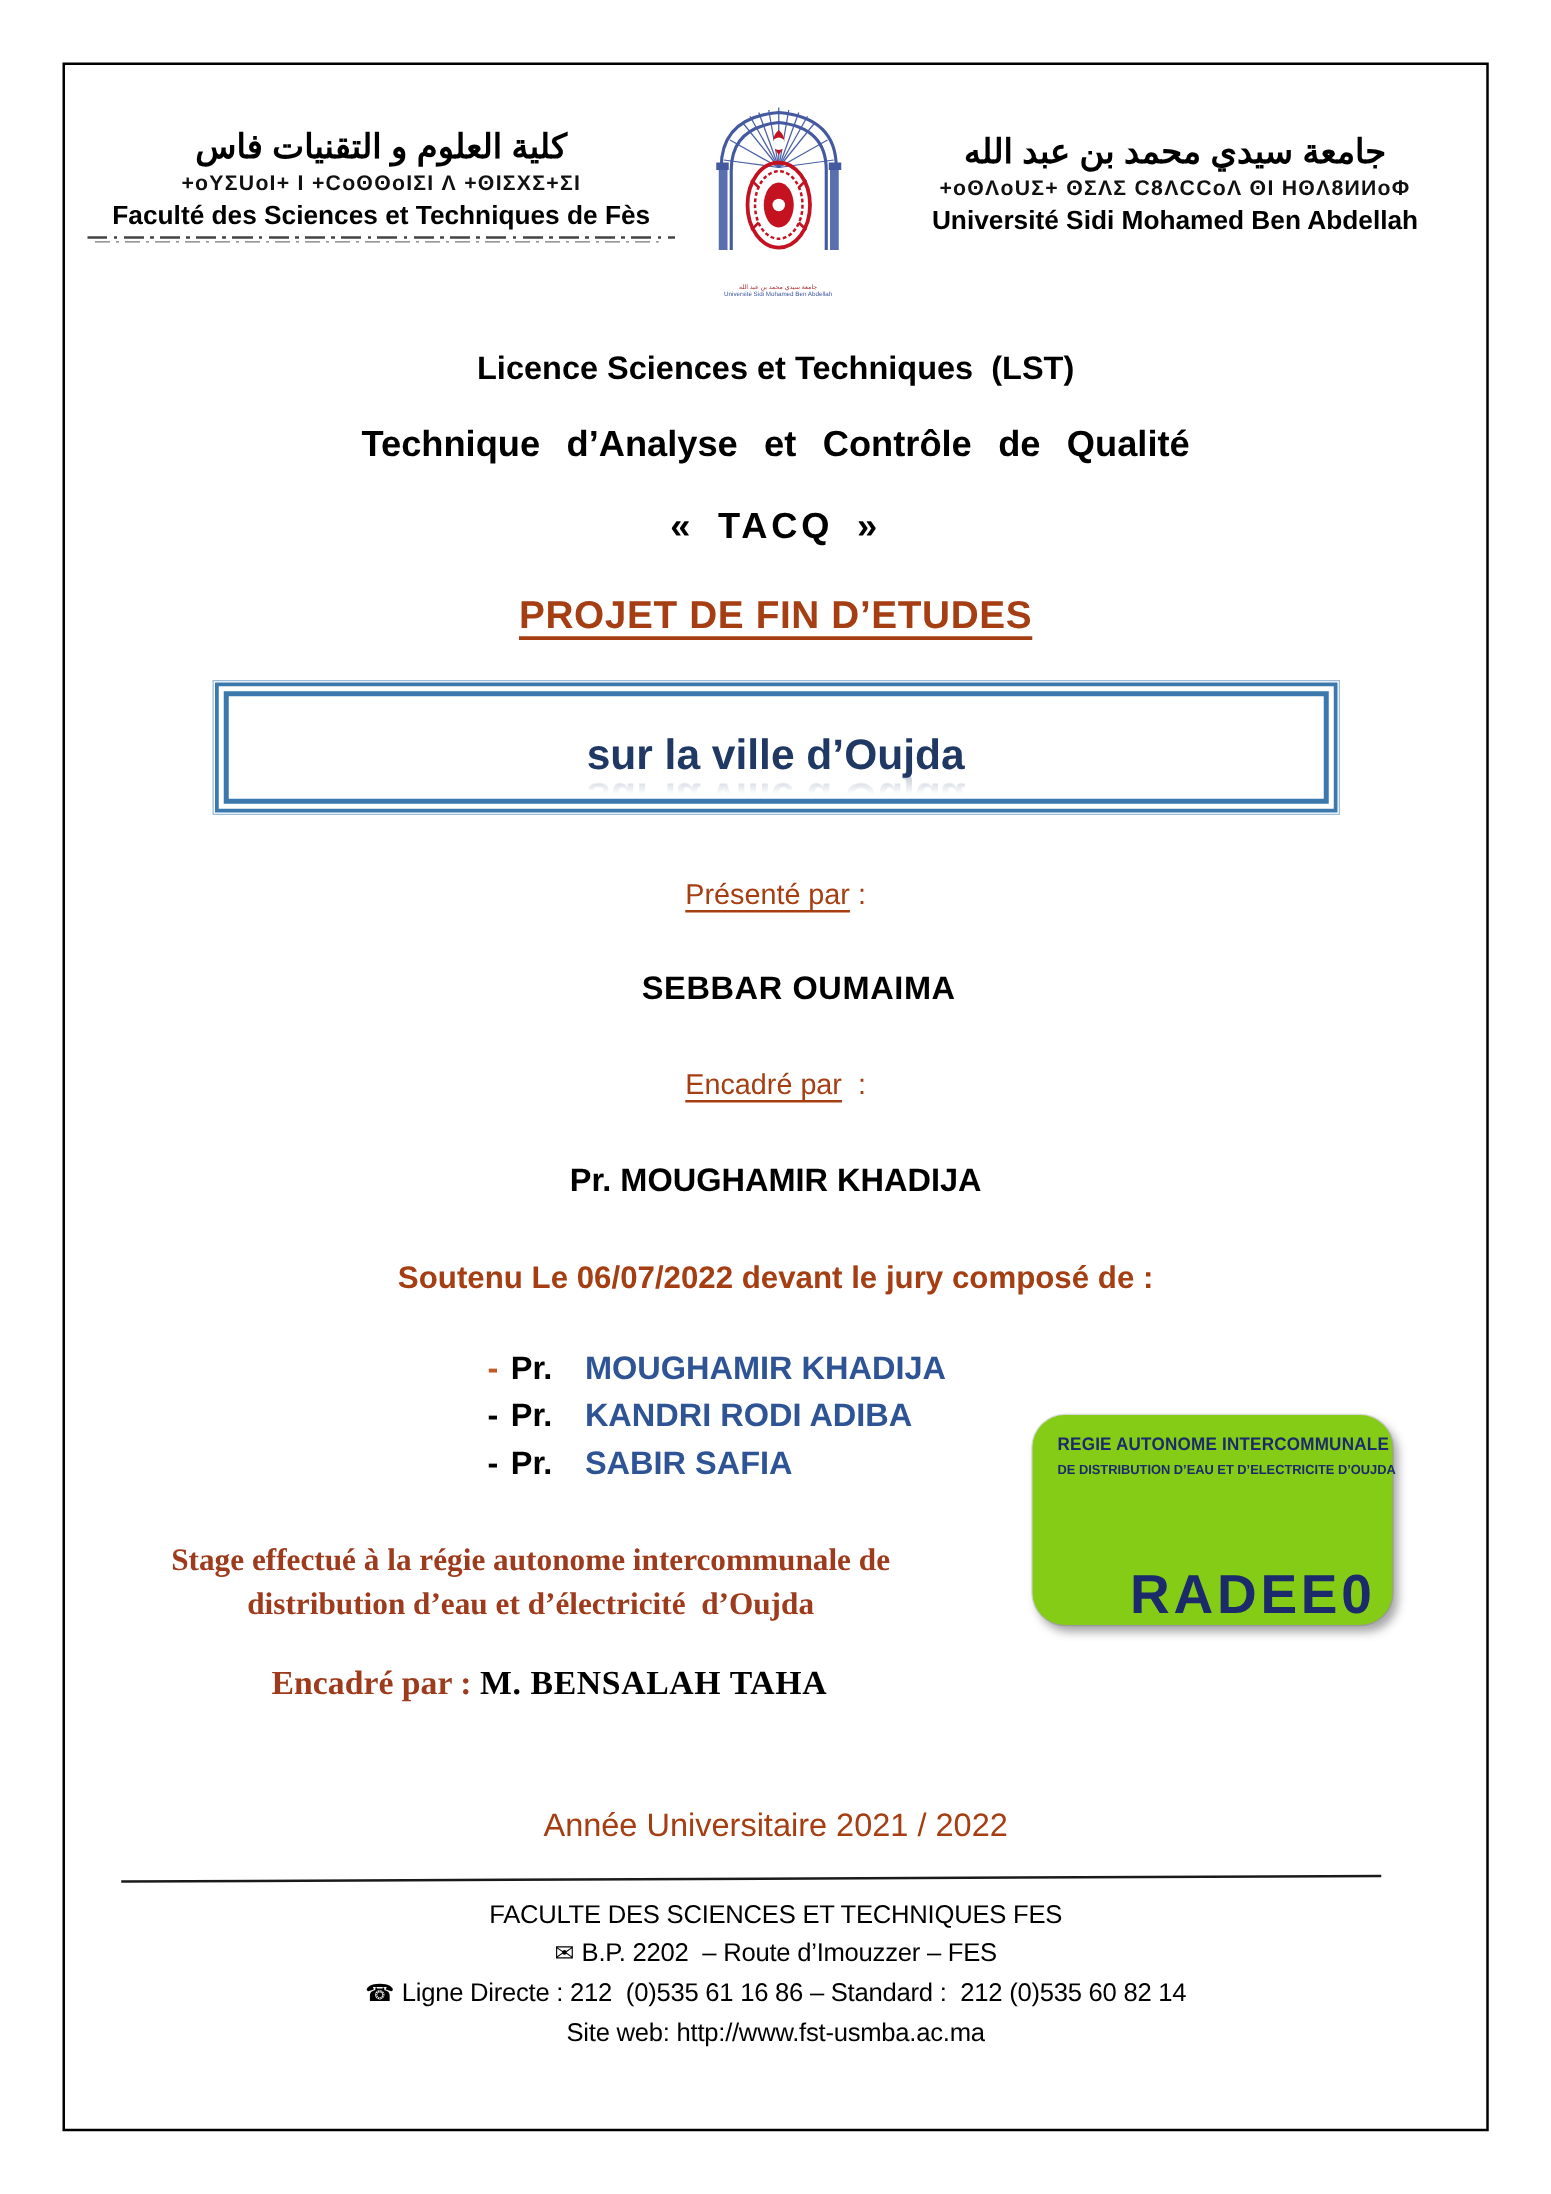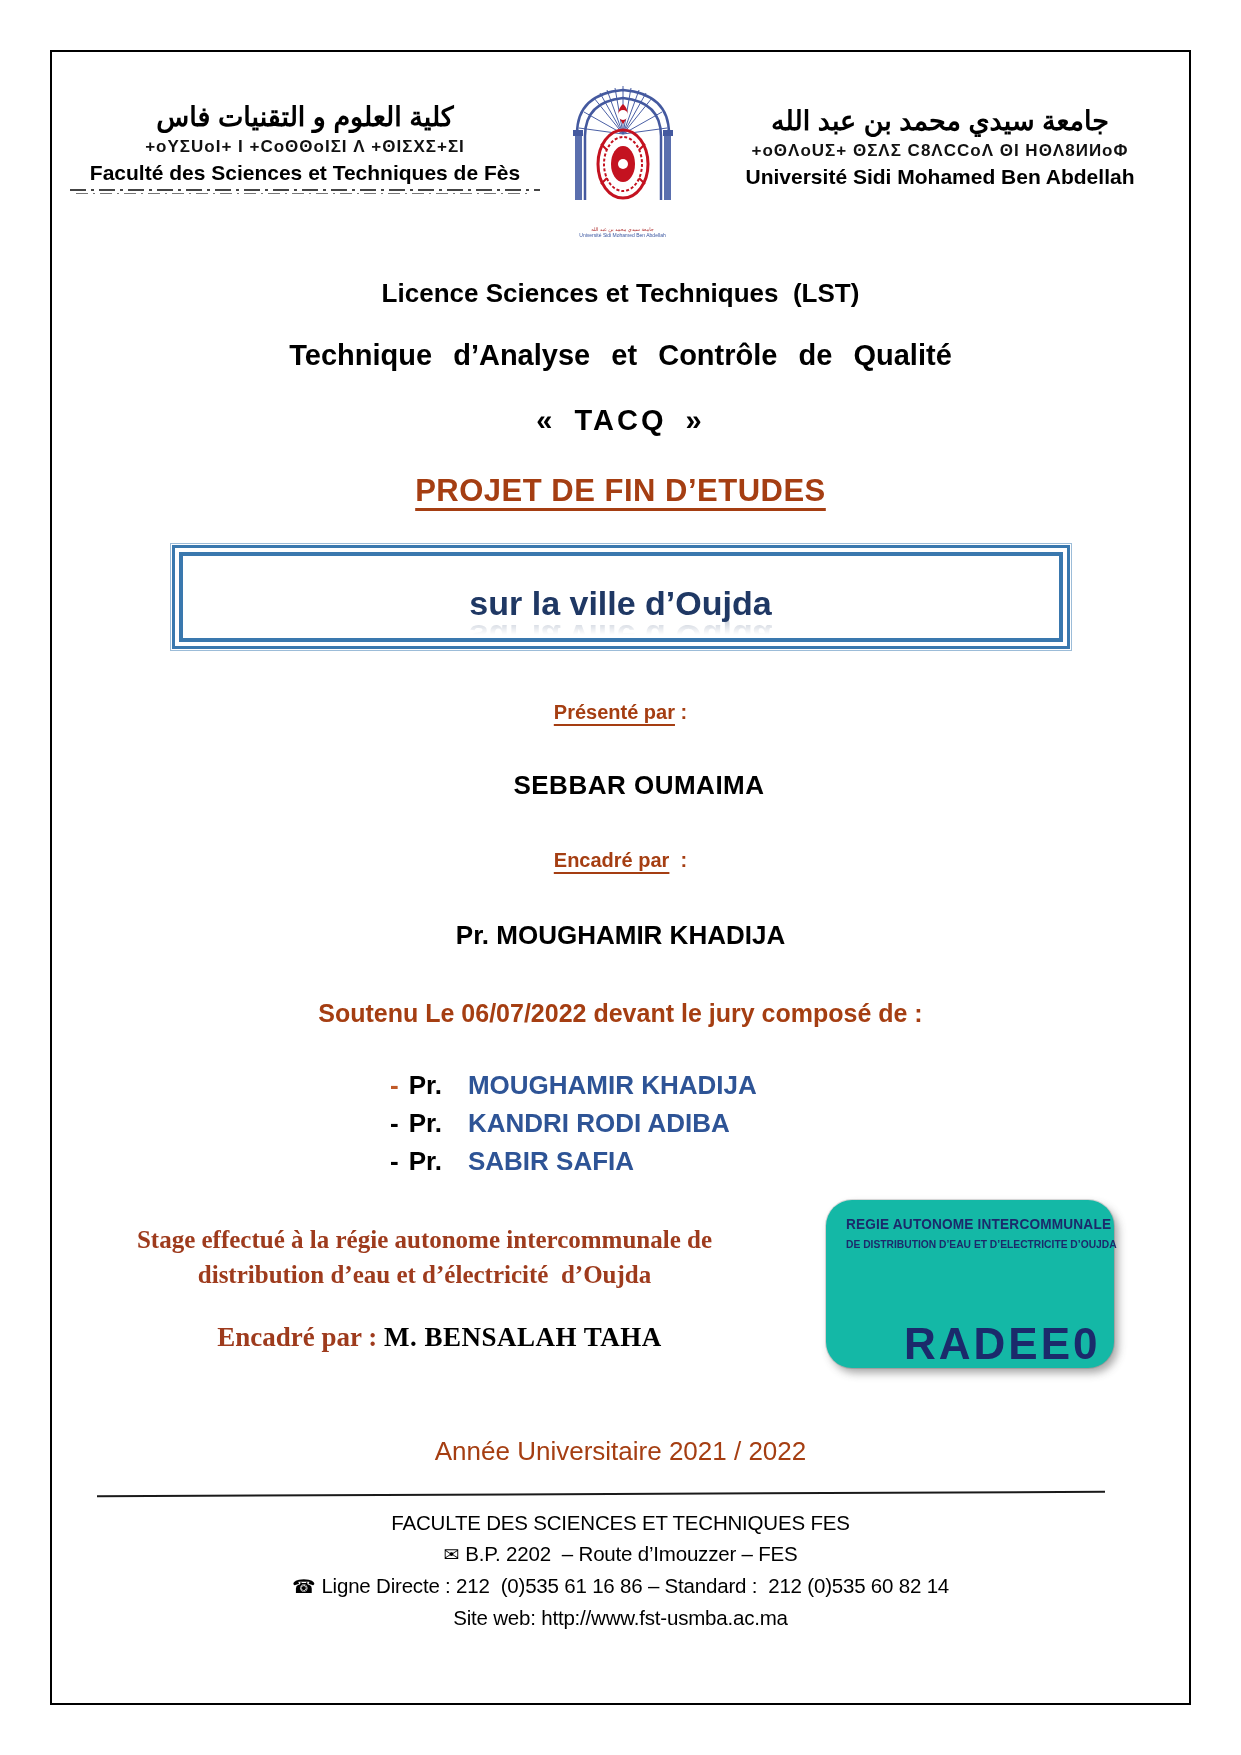--- a/index.html
+++ b/index.html
@@ -36,21 +36,21 @@
 
   
   .tbox-outer{margin:34px auto 0;width:898px;border:1px solid #9cbcd8;padding:1px;}
   .tbox-mid{border:3px solid #3a78ae;padding:4px;}
   .tbox-inner{border:4px solid #3a78ae;padding:24px 8px 12px;}
   .btitle{font-size:34px;font-weight:bold;color:#1f3864;line-height:46px;display:block;
           -webkit-box-reflect:below -12px linear-gradient(to bottom,transparent 55%,rgba(31,56,100,.35));}
   .btitle+.btitle{margin-top:10px;}
 
   .accent{color:#a53e12;}
-  .ulabel{font-size:20px;font-weight:bold;}
+  .ulabel{font-size:23px;font-weight:normal;}
   .ulabel .u{text-decoration:underline;text-underline-offset:5px;text-decoration-thickness:2px;}
   .presente{margin-top:50px;}
   .pname{margin-top:46px;font-size:26px;font-weight:bold;letter-spacing:.5px;margin-left:37px;}
   .encadre1{margin-top:48px;}
   .prname{margin-top:48px;font-size:26px;font-weight:bold;}
   .soutenu{margin-top:48px;font-size:25px;font-weight:bold;}
 
   
   .jury{margin:38px 0 0 338px;width:fit-content;text-align:left;}
   .jury-row{font-size:26px;font-weight:bold;line-height:38px;}
@@ -62,21 +62,21 @@
   
   .stage-row{position:relative;margin-top:42px;min-height:180px;}
   .stage-text{width:745px;text-align:center;font-family:"Liberation Serif",serif;
               font-size:25px;font-weight:bold;line-height:35px;color:#9e3b1d;}
   .encadre2{width:745px;text-align:center;margin-top:30px;padding-left:30px;box-sizing:border-box;
             font-family:"Liberation Serif",serif;font-size:27px;font-weight:bold;}
   .encadre2 .lbl{color:#9e3b1d;}
   .encadre2 .nm{color:#000;letter-spacing:.5px;}
 
   
-  .radeeo{position:absolute;left:826px;top:1200px;width:288px;height:168px;background:#14b8a6;
+  .radeeo{position:absolute;left:826px;top:1132px;width:288px;height:168px;background:#84cc16;
           border-radius:26px;box-shadow:4px 5px 8px rgba(60,60,60,.45),0 0 0 1px #ddd;
           padding:14px 10px 8px 12px;box-sizing:border-box;}
   .radeeo-top{display:flex;gap:8px;}
   .radeeo-text{padding-top:2px;}
   .r-l1{font-size:14.5px;font-weight:bold;color:#1b2a6b;letter-spacing:.2px;transform:scaleX(.94);transform-origin:left;white-space:nowrap;}
   .r-l2{font-size:10.6px;font-weight:bold;color:#1b2a6b;margin-top:6px;transform:scaleX(.97);transform-origin:left;white-space:nowrap;}
   .r-acronym{font-size:44px;font-weight:bold;color:#1b2a6b;letter-spacing:3px;margin:2px 0 0 66px;
              font-family:"Liberation Sans",sans-serif;line-height:48px;}
 
   

